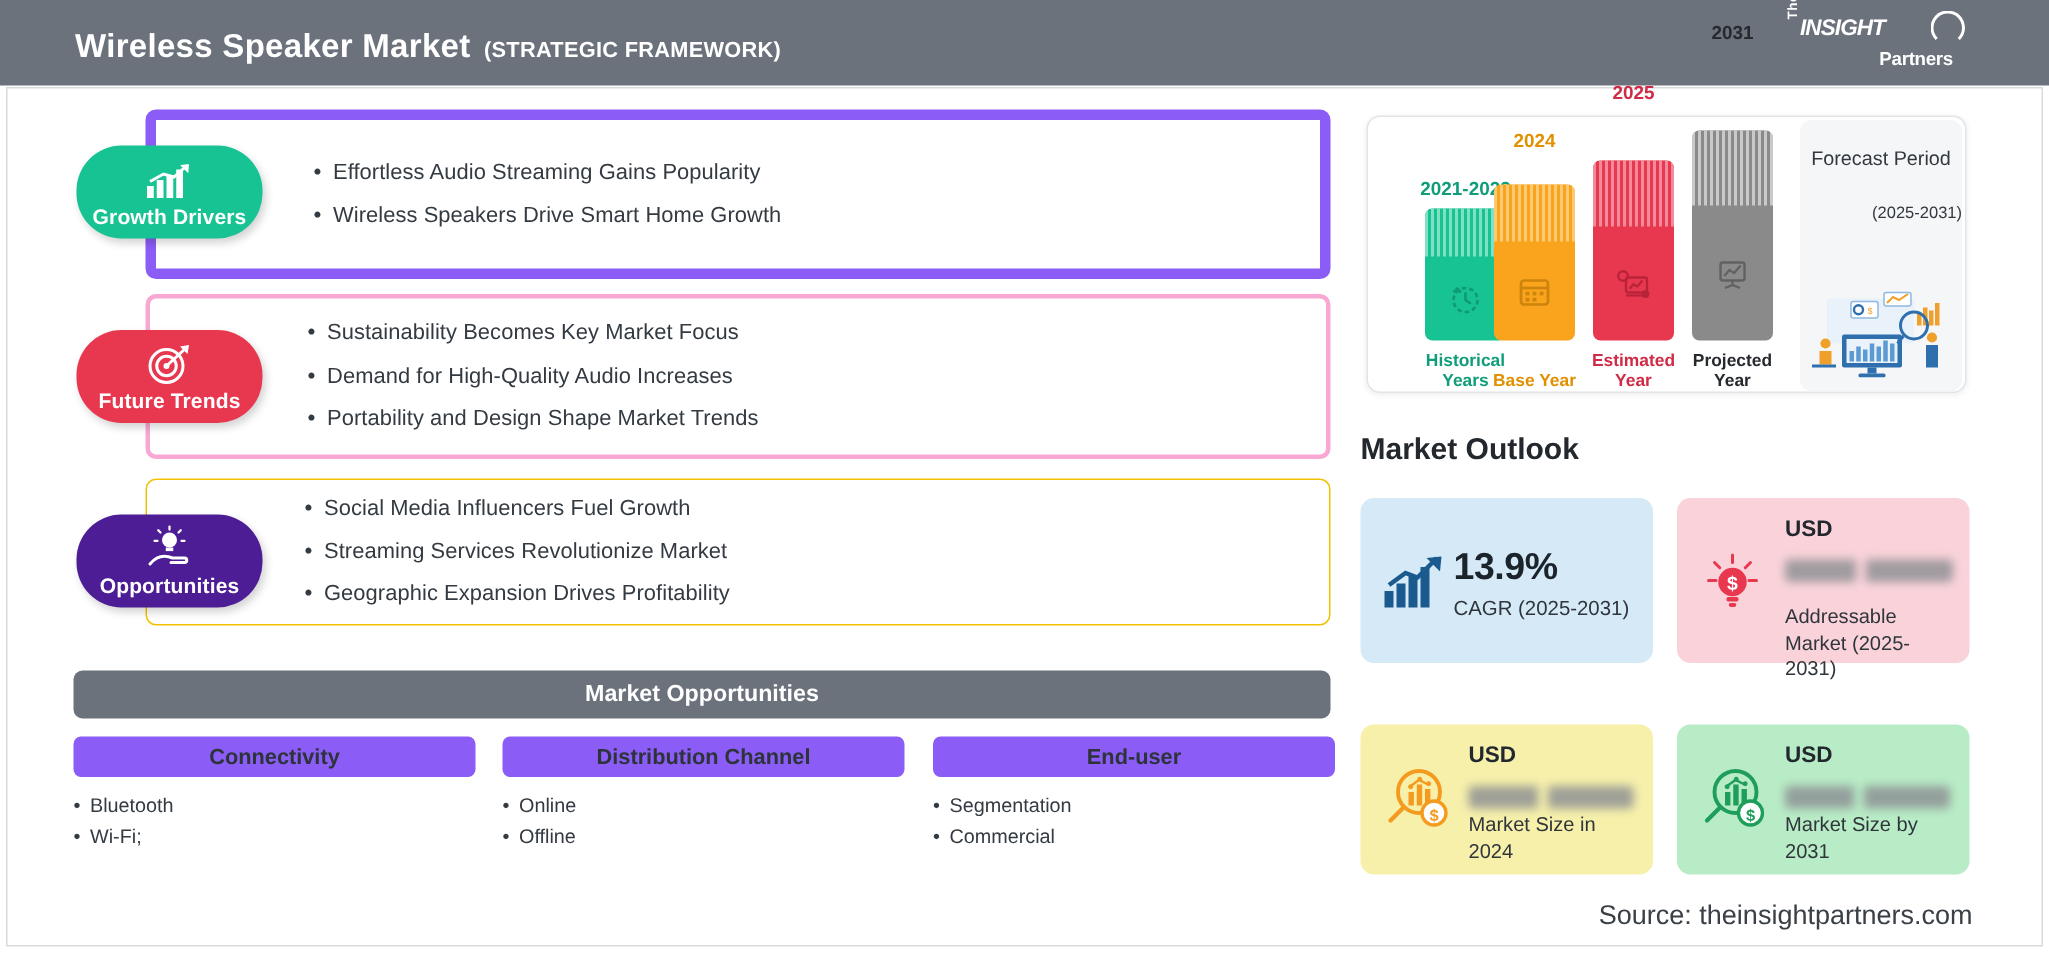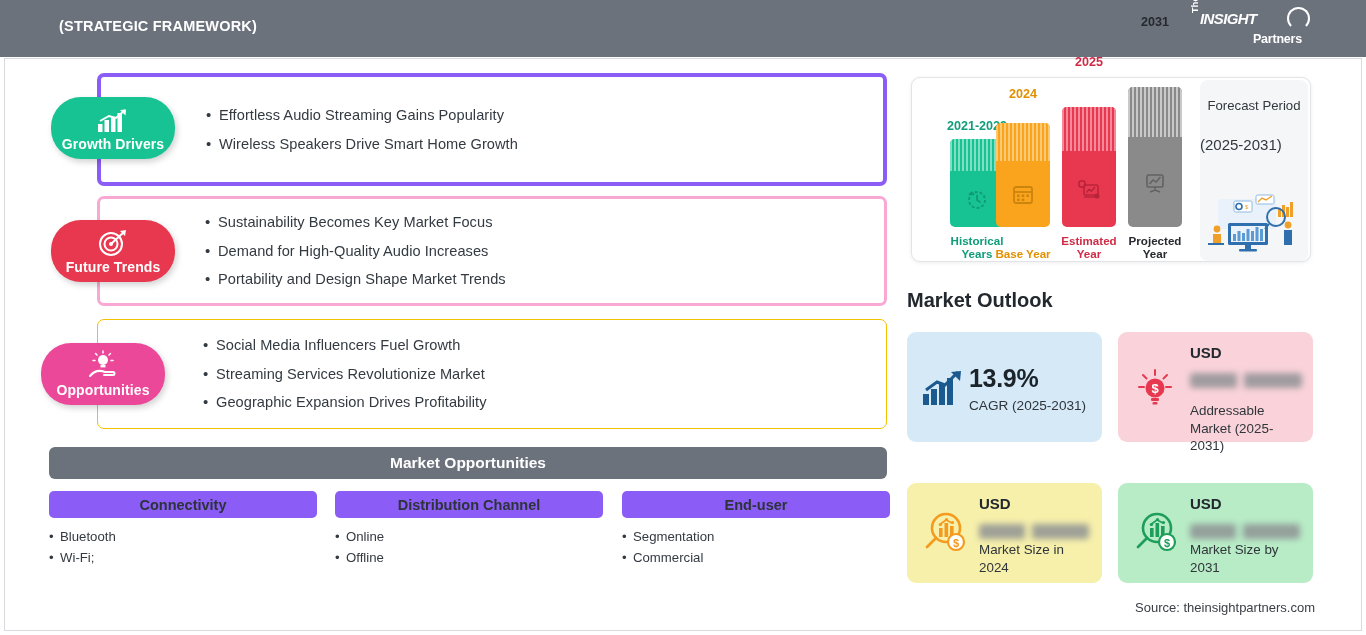--- a/index.html
+++ b/index.html
@@ -71,56 +71,57 @@
   .fc-bar { position:relative; width:54px; border-radius:5px; overflow:hidden; }
   .fc-stripes { position:absolute; left:0; top:0; width:100%; }
   .fc-solid { position:absolute; left:0; bottom:0; width:100%;
               display:flex; align-items:center; justify-content:center; }
   .fc-cap { position:absolute; width:72px; text-align:center; font-size:11.6px;
             font-weight:bold; line-height:1.18; bottom:2px; }
   .fc-right { position:absolute; right:2px; top:2px; width:108px; height:181px;
               background:#f4f6f8; border-radius:8px; }
   .fc-right-t1 { position:absolute; top:18px; width:100%; text-align:center;
                  font-size:13.2px; color:#32383e; line-height:1.28; }
-  .fc-right-t2 { position:absolute; top:56px; width:100%; text-align:left;
-                 font-size:15px; color:#32383e; }
+  .fc-right-t2 { position:absolute; top:56px; width:100%; text-align:right;
+                 font-size:11px; color:#32383e; }
 
   
   .mo-title { position:absolute; left:910px; top:292px; font-size:20px;
               font-weight:bold; color:#22282e; }
   .mo-card { position:absolute; border-radius:9px; }
   .mo-usd { font-size:15px; font-weight:bold; color:#22282e; }
   .mo-blur { height:15px; border-radius:3px; margin:7px 0 7px 0;
              background:linear-gradient(90deg,#8c8f93 0 42%, transparent 42% 48%, #8c8f93 48% 100%);
              filter:blur(3.1px); opacity:0.82; }
   .mo-sub { font-size:13.4px; color:#2f353b; line-height:1.32; }
   .mo-big { font-size:25px; font-weight:bold; color:#1b232b; letter-spacing:-0.3px; }
   .mo-cagr { font-size:13.6px; color:#2f353b; margin-top:2px; }
-  .source { position:absolute; right:50px; top:600px; font-size:13px; color:#3a4046; }
+  .source { position:absolute; right:50px; top:600px; font-size:18px; color:#3a4046; }
 </style>
 </head>
 <body>
 
 <div id="root">
 
   <div class="header">
     <div class="header-title-wrap">
+      <span class="hdr-main">Wireless Speaker Market</span>
       <span class="hdr-sub">(STRATEGIC FRAMEWORK)</span>
     </div>
     <div class="logo">
       <span class="logo-the">The</span>
       <span class="logo-insight">INSIGHT</span>
       <span class="logo-swoosh"></span>
       <span class="logo-partners">Partners</span>
     </div>
   </div>
 
   <div class="frame">
 
-    <div class="dbox" style="left:92px; top:14px; width:790px; height:113px; border:4px solid #8b5cf6;">
+    <div class="dbox" style="left:92px; top:14px; width:790px; height:113px; border:7px solid #8b5cf6;">
       <div class="bullets">
         <div class="bullet">Effortless Audio Streaming Gains Popularity</div>
         <div class="bullet">Wireless Speakers Drive Smart Home Growth</div>
       </div>
     </div>
     <div class="badge" style="left:46px; top:38px; width:124px; height:62px; background:#17c392;">
       <span class="bicon">
         <svg width="34" height="26" viewBox="0 0 34 26">
           <rect x="2" y="16" width="4.5" height="8" fill="#fff"></rect>
           <rect x="8.5" y="12" width="4.5" height="12" fill="#fff"></rect>
@@ -146,28 +147,28 @@
           <circle cx="13" cy="15" r="11" fill="none" stroke="#fff" stroke-width="2"></circle>
           <circle cx="13" cy="15" r="6.5" fill="none" stroke="#fff" stroke-width="2"></circle>
           <circle cx="13" cy="15" r="2" fill="#fff"></circle>
           <path d="M13 15 L26 3" stroke="#fff" stroke-width="2"></path>
           <path d="M22 2 L28 1 L27 7 Z" fill="#fff"></path>
         </svg>
       </span>
       <span class="blabel">Future Trends</span>
     </div>
 
-    <div class="dbox" style="left:92px; top:260px; width:790px; height:110px; border:1px solid #f2c200;">
+    <div class="dbox" style="left:92px; top:260px; width:790px; height:98px; border:1px solid #f2c200;">
       <div class="bullets">
         <div class="bullet">Social Media Influencers Fuel Growth</div>
         <div class="bullet">Streaming Services Revolutionize Market</div>
         <div class="bullet">Geographic Expansion Drives Profitability</div>
       </div>
     </div>
-    <div class="badge" style="left:36px; top:284px; width:124px; height:62px; background:#ec4899;">
+    <div class="badge" style="left:46px; top:284px; width:124px; height:62px; background:#4c1d95;">
       <span class="bicon">
         <svg width="34" height="30" viewBox="0 0 34 30">
           <circle cx="17" cy="10" r="5" fill="#fff"></circle>
           <rect x="14.5" y="15" width="5" height="2.4" fill="#fff"></rect>
           <g stroke="#fff" stroke-width="1.5" stroke-linecap="round">
             <line x1="17" y1="1" x2="17" y2="3"></line>
             <line x1="9.5" y1="3.5" x2="11" y2="5"></line>
             <line x1="24.5" y1="3.5" x2="23" y2="5"></line>
             <line x1="7" y1="10.5" x2="9" y2="10.5"></line>
             <line x1="27" y1="10.5" x2="25" y2="10.5"></line>

